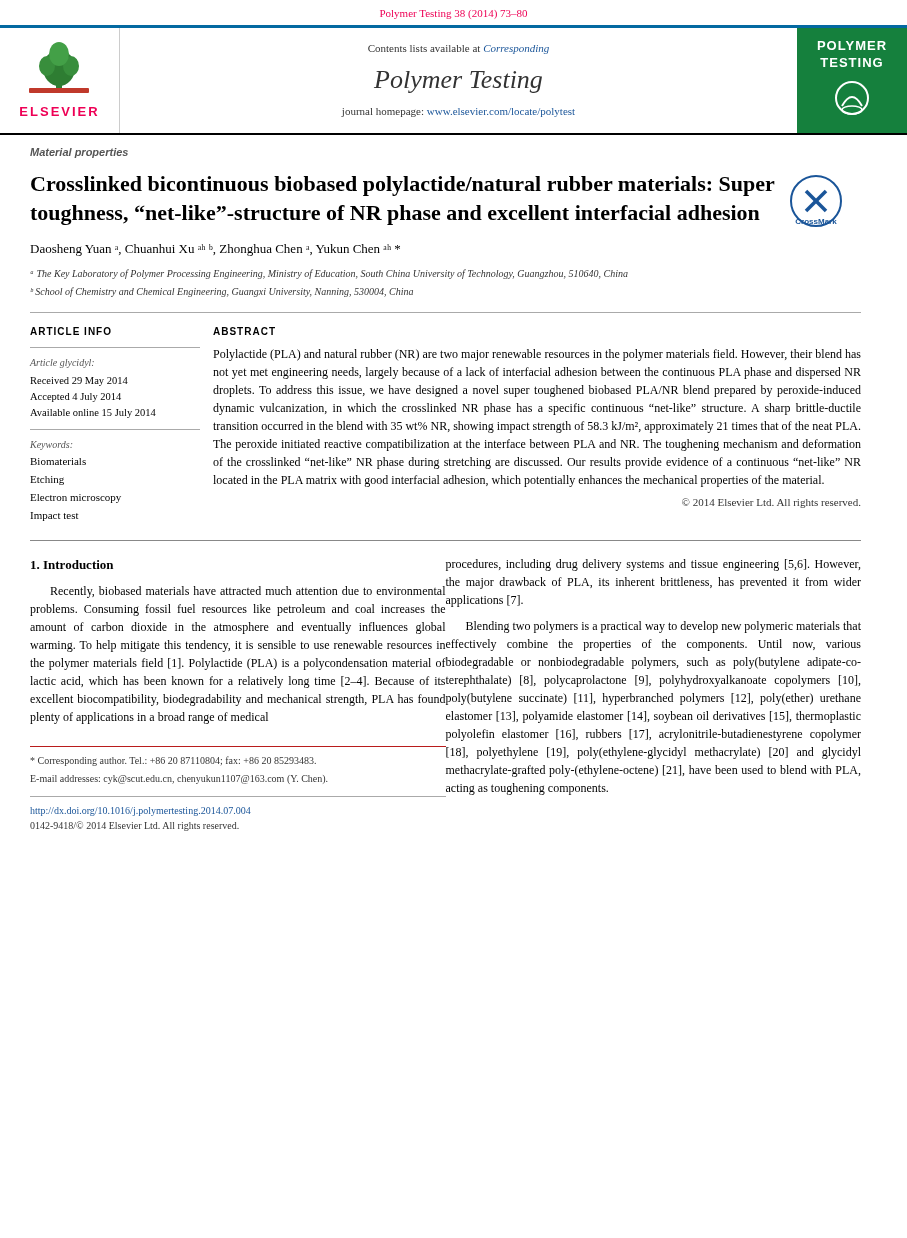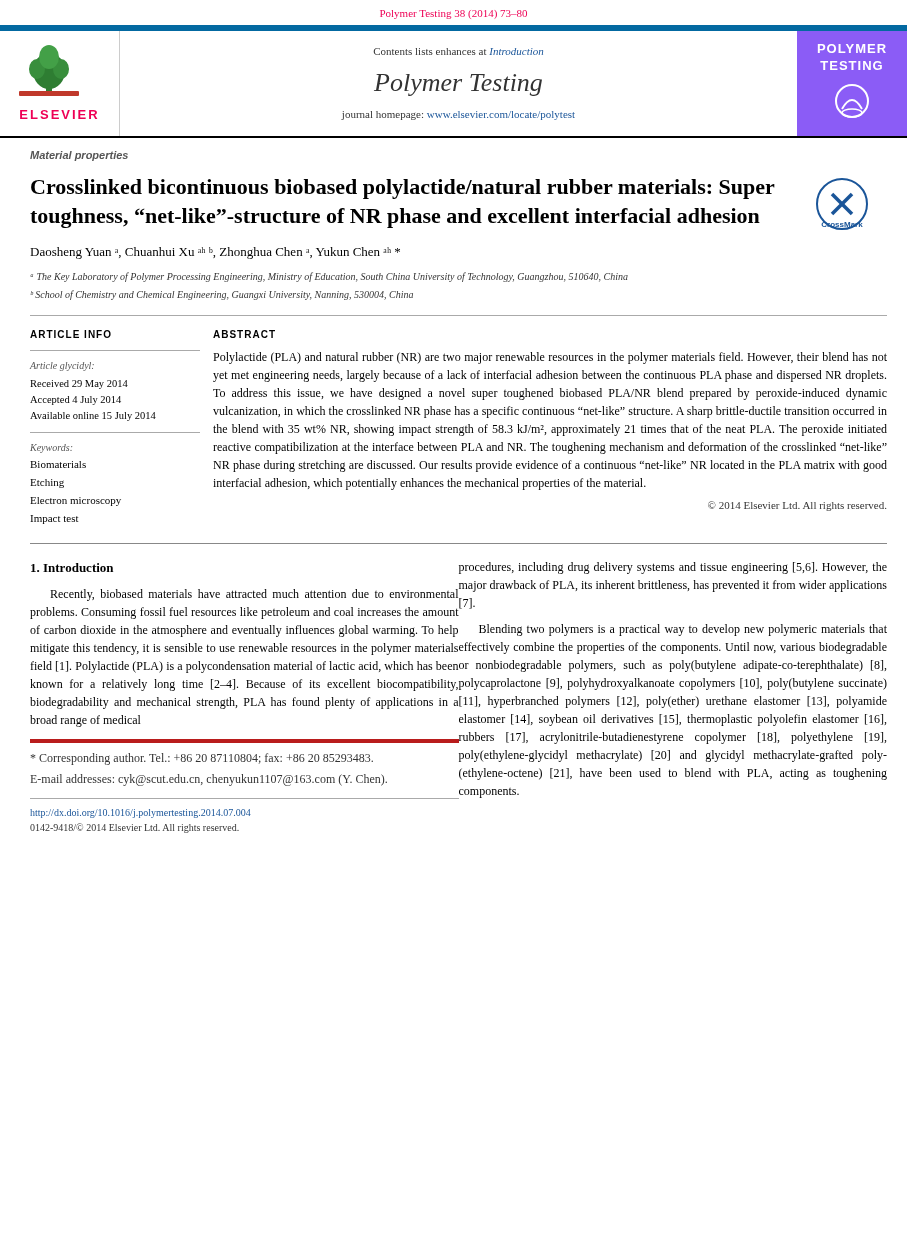--- a/index.html
+++ b/index.html
@@ -12,40 +12,40 @@
       font-size: 13px;
       line-height: 1.45;
     }
 
     
     .top-bar {
       text-align: center;
       padding: 6px 0 3px;
       font-size: 11px;
       color: #e05;
-      border-bottom: 6px solid #0369a1;
+      border-bottom: 3px solid #0369a1;
     }
 
     
     .journal-header {
       display: flex;
       align-items: stretch;
       border-bottom: 2px solid #000;
       padding: 0;
     }
     .journal-header-left {
       width: 120px;
       display: flex;
       align-items: center;
       justify-content: center;
       padding: 10px;
       border-right: 1px solid #ccc;
     }
     .elsevier-logo {
-      text-align: left;
+      text-align: center;
     }
     .elsevier-logo .logo-tree {
       width: 60px;
       height: 55px;
       margin: 0 auto 4px;
     }
     .elsevier-logo .elsevier-text {
       font-size: 13px;
       font-weight: bold;
       color: #e05;
@@ -79,21 +79,21 @@
     }
     .journal-homepage {
       font-size: 11px;
       color: #333;
     }
     .journal-homepage-link {
       color: #1a5599;
     }
     .journal-header-right {
       width: 110px;
-      background: #8b5cf6;
+      background: #15803d;
       display: flex;
       flex-direction: column;
       align-items: center;
       justify-content: center;
       padding: 10px 6px;
       color: #fff;
     }
     .journal-badge-title {
       font-size: 13px;
       font-weight: bold;
@@ -103,21 +103,21 @@
       line-height: 1.3;
     }
     .journal-badge-logo {
       width: 50px;
       height: 45px;
       margin-top: 6px;
     }
 
     
     .article-content {
-      padding: 10px 20px 10px 30px;
+      padding: 10px 46px 10px 30px;
     }
 
     .section-label {
       font-size: 11px;
       font-weight: bold;
       color: #555;
       font-family: Arial, sans-serif;
       margin-bottom: 8px;
       font-style: italic;
     }
@@ -254,24 +254,24 @@
     }
     .body-paragraph-noindent {
       font-size: 12px;
       text-align: justify;
       line-height: 1.5;
       margin-bottom: 8px;
     }
 
     
     .footnotes-area {
-      border-top: 4px solid #b91c1c;
-      margin-top: 10px;
+      border-top: 1px solid #b91c1c;
+      margin-top: 20px;
       padding-top: 6px;
-      font-size: 12px;
+      font-size: 10px;
       color: #333;
     }
     .footnote-line {
       margin-bottom: 3px;
     }
 
     .doi-area {
       border-top: 1px solid #aaa;
       margin-top: 10px;
       padding-top: 6px;
@@ -304,22 +304,22 @@
         <ellipse cx="42" cy="28" rx="8" ry="10" fill="#388e3c"></ellipse>
         <ellipse cx="30" cy="16" rx="10" ry="12" fill="#43a047"></ellipse>
         <rect x="0" y="50" width="60" height="5" fill="#c0392b" rx="1"></rect>
       </svg>
       <div class="elsevier-text">ELSEVIER</div>
     </div>
   </div>
 
   <div class="journal-header-center">
     <div class="sciencedirect-line">
-      <span>Contents lists enhances at</span>
-      <span class="sciencedirect-link">Introduction</span>
+      <span>Contents lists available at</span>
+      <span class="sciencedirect-link">Corresponding</span>
     </div>
     <div class="journal-title-main">Polymer Testing</div>
     <div class="journal-homepage">
       <span>journal homepage: </span>
       <span class="journal-homepage-link">www.elsevier.com/locate/polytest</span>
     </div>
   </div>
 
   <div class="journal-header-right">
     <div class="journal-badge-title">

